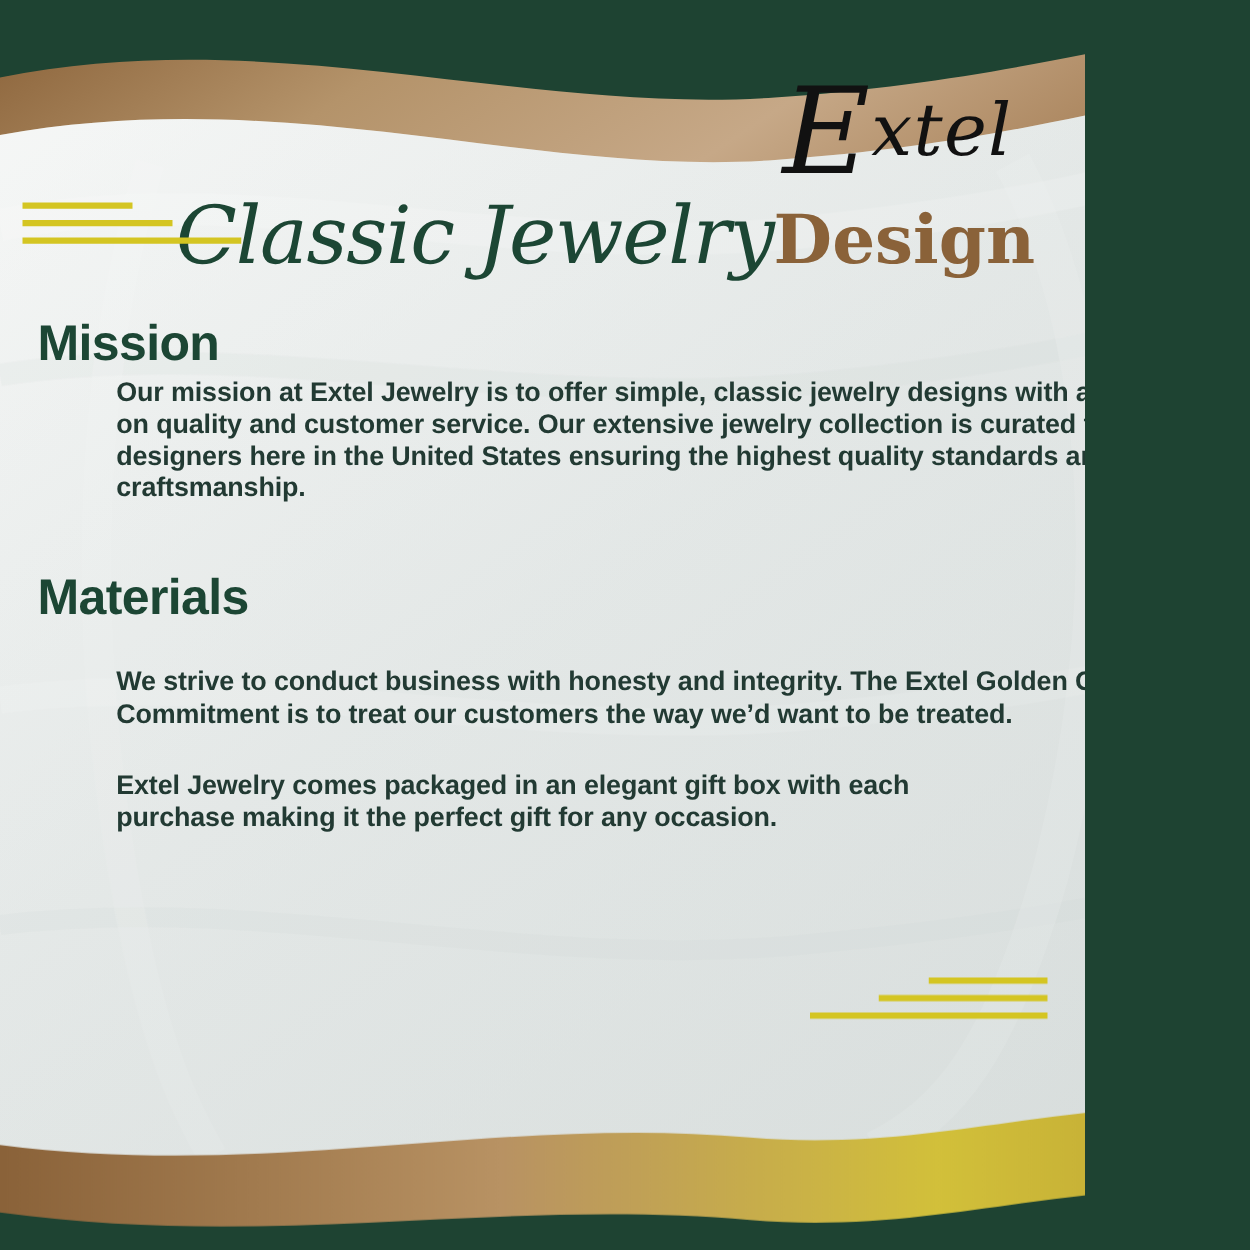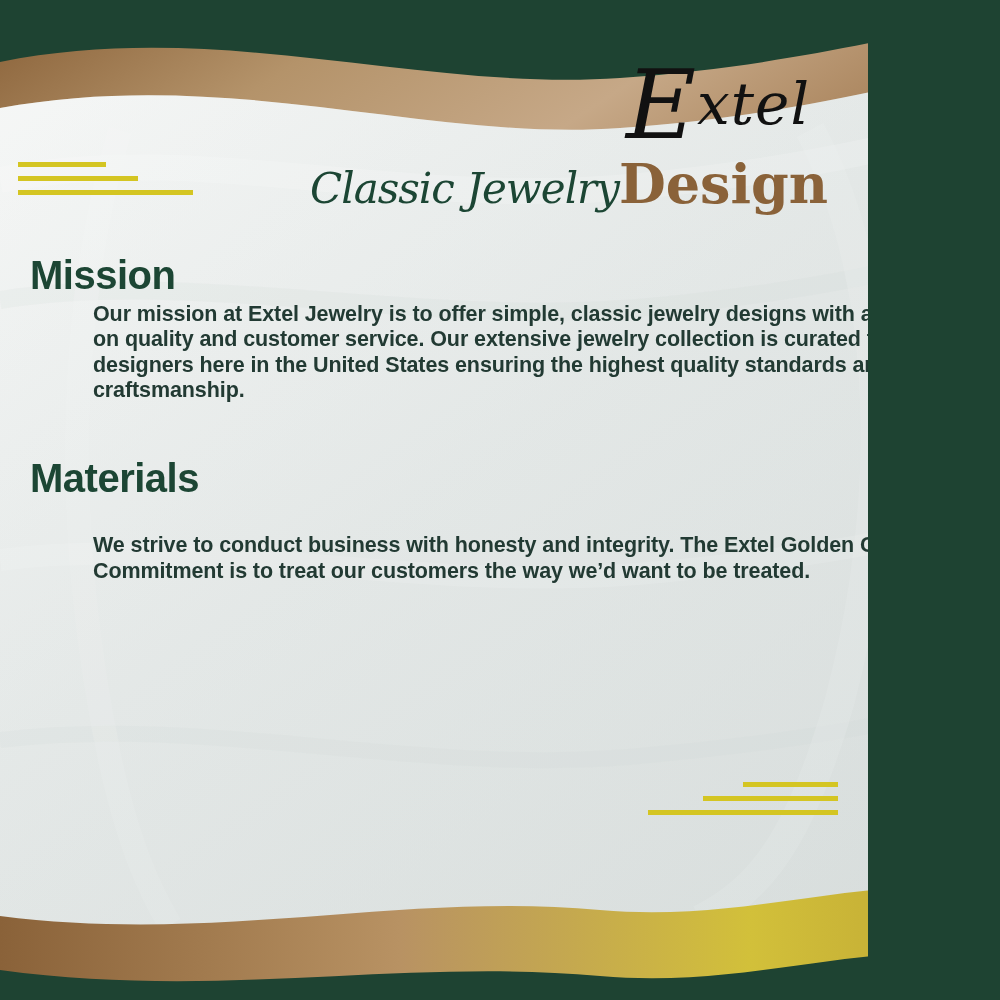--- a/index.html
+++ b/index.html
@@ -51,21 +51,21 @@
     position: absolute;
     left: 0;
     right: 40px;
     top: 152px;
     text-align: right;
     white-space: nowrap;
   }
   .title-main {
     font-family: "DejaVu Serif", serif;
     font-style: italic;
-    font-size: 42px;
+    font-size: 64px;
     color: #1c4634;
     letter-spacing: -1px;
   }
   .title-accent {
     font-family: "DejaVu Serif", serif;
     font-weight: bold;
     font-size: 54px;
     color: #8a6239;
     margin-left: 0;
   }
@@ -203,16 +203,17 @@
 
     <div class="gap-mission"></div>
 
     <div class="section sec-2">
       <p class="sec-body">We strive to conduct business with honesty and integrity. The Extel Golden Gift Commitment is to treat our customers the way we’d want to be treated.</p>
     </div>
 
     <div class="gap-mission"></div>
 
     <div class="section sec-2">
+      <p class="sec-body" style="width:720px">Extel Jewelry comes packaged in an elegant gift box with each purchase making it the perfect gift for any occasion.</p>
     </div>
 
   </div>
 </div>
 
 </body></html>

